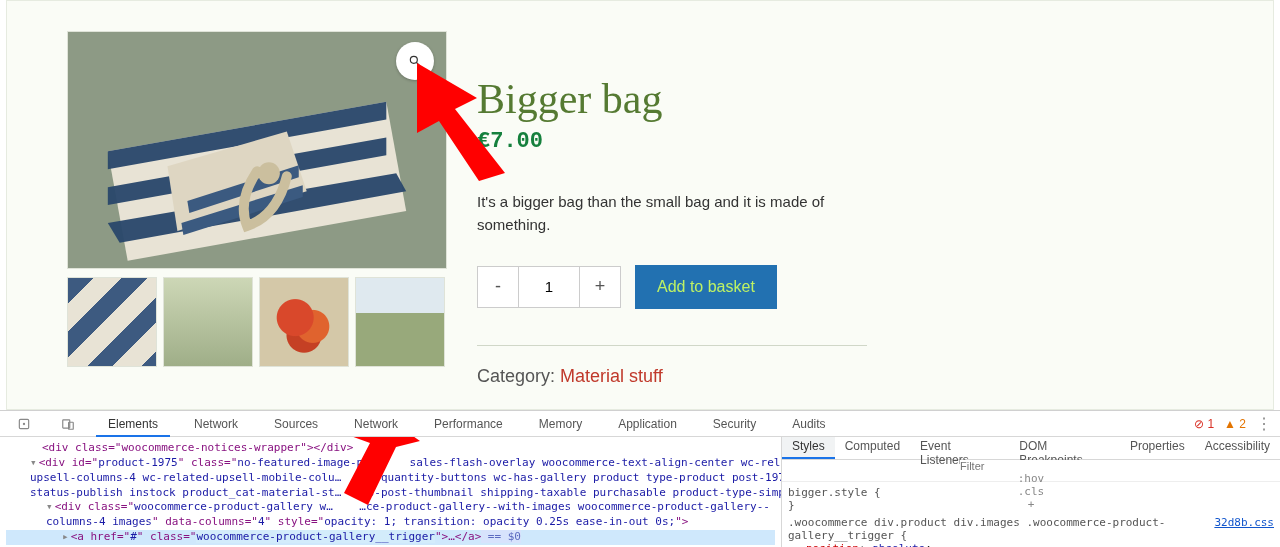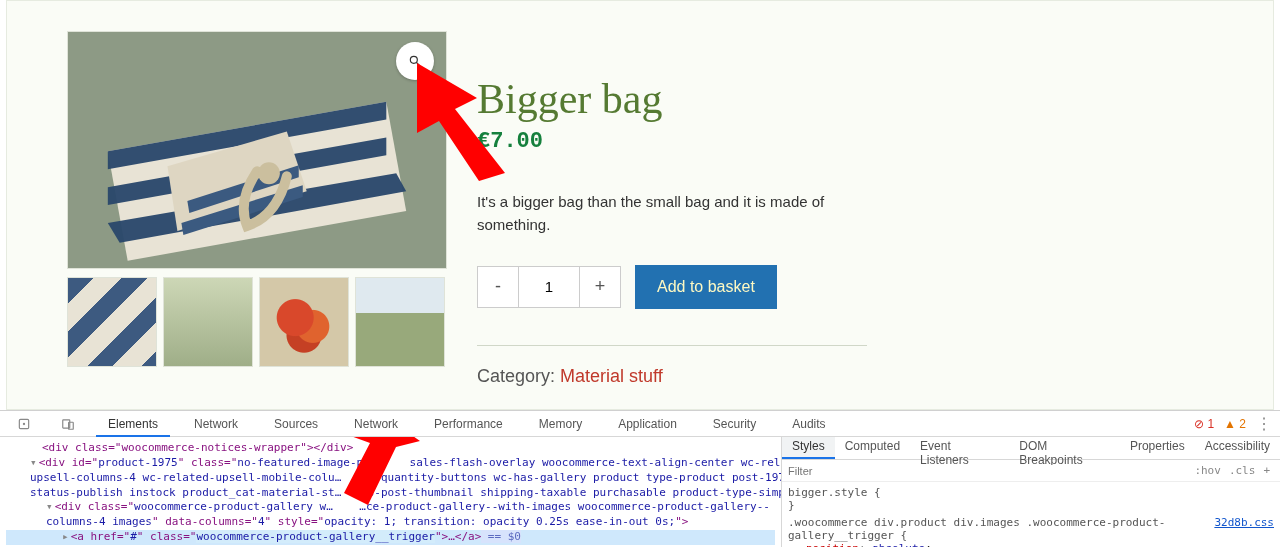--- a/index.html
+++ b/index.html
@@ -11,21 +11,21 @@
   .zoom { position:absolute; top:10px; right:12px; width:38px; height:38px; border-radius:50%; background:#fff; box-shadow:0 1px 3px rgba(0,0,0,.25); display:flex; align-items:center; justify-content:center; cursor:pointer;}
   .thumbs { display:flex; gap:6px; margin-top:8px;}
   .thumb { width:90px; height:90px; background:#b0b8a7; border:1px solid #dfe3d8;}
   .summary { width:390px;margin-top:44px; }
   .title { font-family:Georgia, serif; color:#557a32; font-size:42px; font-weight:normal; margin-bottom:6px;}
   .price { font-family:Liberation Mono, monospace; font-size:22px; font-weight:bold; color:#15803d; margin-bottom:36px;}
   .desc { font-size:15px; color:#333; line-height:1.55; margin-bottom:28px;}
   .qtyrow { display:flex; align-items:center; gap:0; margin-bottom:36px;}
   .qtyrow button.pm { width:42px; height:42px; border:1px solid #ccc; background:#fff; font-size:18px; color:#555; cursor:pointer;}
   .qtyrow input { width:60px; height:42px; border:1px solid #ccc; border-left:none; border-right:none; text-align:center; font-size:15px;}
-  .add { margin-left:14px; height:44px; padding:0 22px; background:#2271b1; color:#fef9c3; border:none; font-size:16px; cursor:pointer;}
+  .add { margin-left:14px; height:44px; padding:0 22px; background:#2271b1; color:#bef264; border:none; font-size:16px; cursor:pointer;}
   .hr { border:none; border-top:1px solid #d0d7c8; margin:0 0 20px 0;}
   .meta { font-size:18px; color:#555;}
   .meta a { color:#c0392b; text-decoration:none;}
   .side { flex:1; font-size:15px; color:#333; line-height:1.55; padding-top:8px;}
   
   .arrow { position:absolute; pointer-events:none; }
   .arrow svg { display:block; }
   
   .bag-main { position:absolute; inset:0; }
   
@@ -39,21 +39,21 @@
   .dt-body { display:flex; height:111px;}
   .dom { flex:0 0 782px; overflow:hidden; padding:4px 6px; color:#222; line-height:1.35; border-right:1px solid #d7d7d7; position:relative;}
   .dom .tag { color:#881280;} .dom .val{color:#1a1aa6;} .dom .eq{color:#5c6bc0; background:#d7e3fc;} .dom .hl{ background:#cfe8fc;} .dom .se{background:#d3ecfb;}
   .dom .line { white-space:pre; }
   .dom .collapsed::before{content:"▸"; color:#888; margin-right:2px;}
   .dom .expanded::before{content:"▾"; color:#888; margin-right:2px;}
   .styles { flex:1; overflow:hidden; }
   .styles-tabs { display:flex; border-bottom:1px solid #d7d7d7; font-family:-apple-system,"Segoe UI",Arial,sans-serif; font-size:12px; height:23px;}
   .styles-tabs .stab { padding:2px 10px; cursor:pointer; color:#555;}
   .styles-tabs .stab.active { color:#333; border-bottom:2px solid #1a73e8; background:#f1f3f4;text-align:right;}
-  .filterrow { display:flex; align-items:center; border-bottom:1px solid #eee; height:22px; padding:0 6px;}
+  .filterrow { display:flex; align-items:center; border-bottom:1px solid #eee; height:22px; padding:0 6px;flex-direction:column;}
   .filterrow input { flex:1; border:none; outline:none; font-size:11px; color:#888;}
   .filterrow .tog { color:#888; padding:0 4px; font-size:11px;}
   .rules { padding:4px 6px; color:#222;}
   .rules .sel{color:#555;} .rules .prop{color:#c80000;} .rules .pval{color:#1a1aa6;} .rules .link{color:#1155cc; text-decoration:underline; float:right;}
   
   .icon-sm{width:14px;height:14px;}
   
   .stripe-bg{background:repeating-linear-gradient(135deg,#3d5a80 0 18px,#e8e3d5 18px 38px);}
   .green-bg{background:linear-gradient(#cdd7b6,#9fae88);}
   .apples-bg{background:radial-gradient(circle at 40% 45%, #d9482b 0 18px, transparent 19px),radial-gradient(circle at 60% 55%, #e0632e 0 16px, transparent 17px),radial-gradient(circle at 50% 65%, #c54024 0 17px, transparent 18px), #d4c8a8;}

